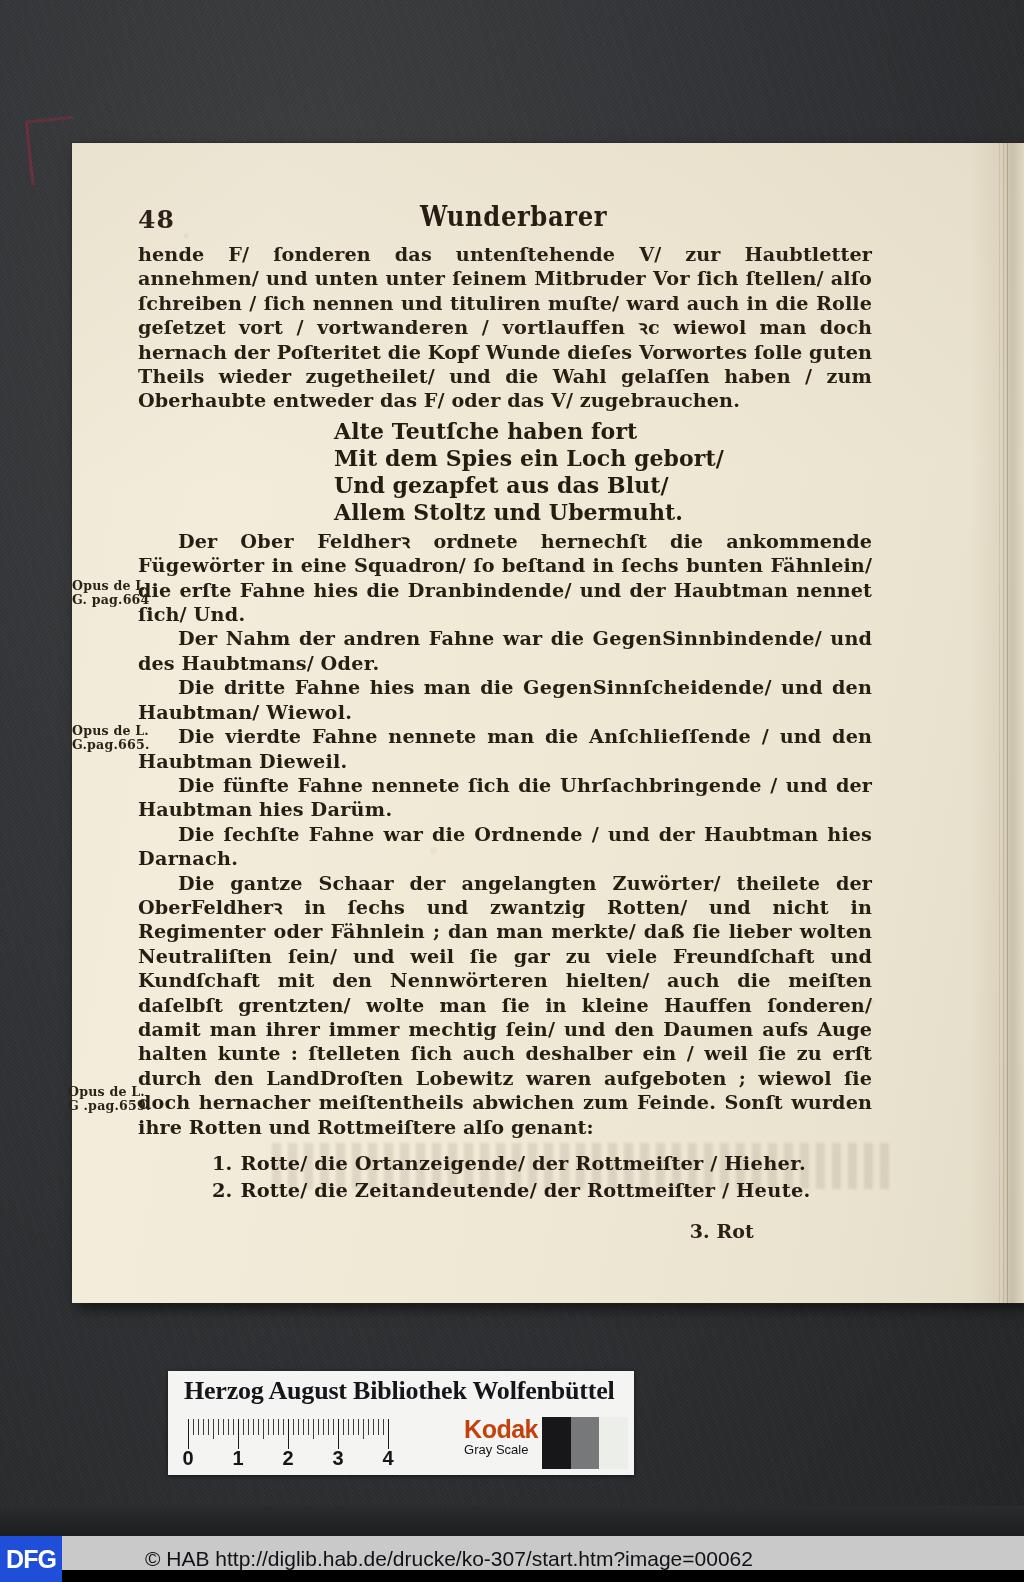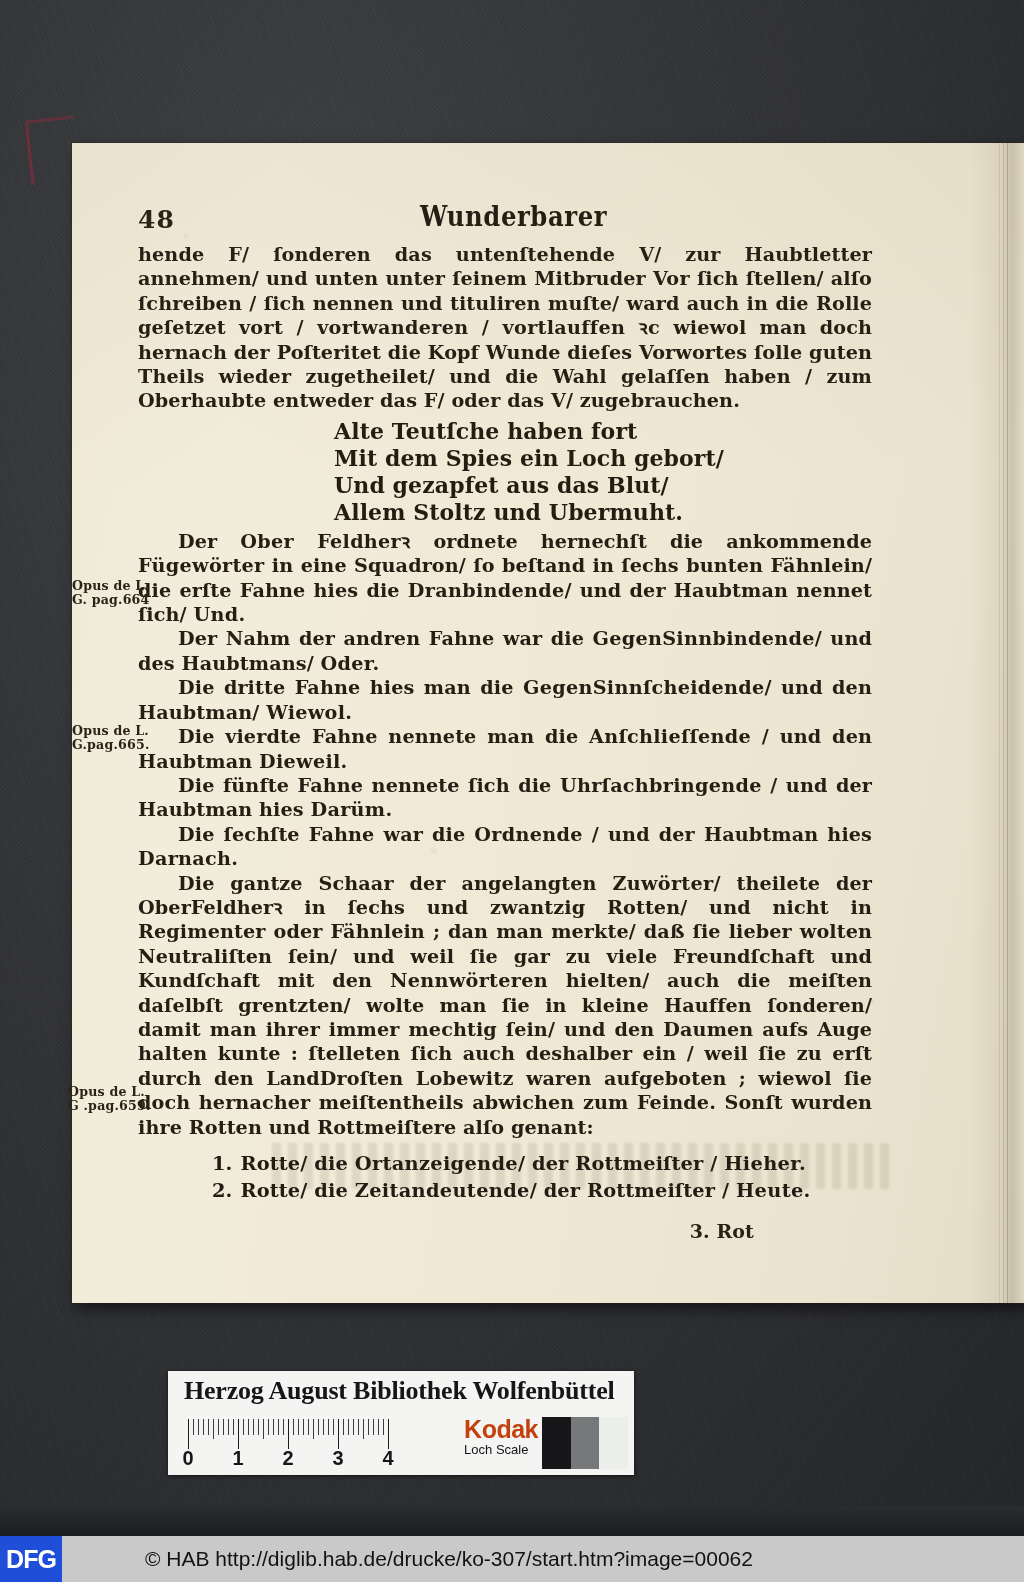--- a/index.html
+++ b/index.html
@@ -245,21 +245,21 @@
     position:absolute; right:6px; top:46px;
     width:86px; height:52px;
     display:flex;
   }
   #patches span{ display:block; height:100%; }
 
   
   #footer{
     position:absolute;
     left:0; top:1536px;
-    width:1024px; height:46px;
+    width:1024px; height:34px;
     background:#c9c9c9;
   }
   #dfg{
     position:absolute; left:0; top:0;
     width:62px; height:46px;
     background:#1f4fd8;
     color:#ffffff;
     font-family:"Liberation Sans", sans-serif;
     font-weight:700;
     font-size:25px;
@@ -398,21 +398,21 @@
     <div class="nums">
         <div class="n" style="left: 6px;">0</div>
         <div class="n" style="left: 56px;">1</div>
         <div class="n" style="left: 106px;">2</div>
         <div class="n" style="left: 156px;">3</div>
         <div class="n" style="left: 206px;">4</div>
       </div>
   </div>
   <div id="kodak">
     <div class="k1">Kodak</div>
-    <div class="k2">Loch Scale</div>
+    <div class="k2">Gray Scale</div>
   </div>
   <div id="patches">
       <span style="background: rgb(23, 23, 26); width: 33.3333%;"></span>
       <span style="background: rgb(119, 120, 122); width: 33.3333%;"></span>
       <span style="background: rgb(236, 238, 233); width: 33.3333%;"></span>
     </div>
 </div>
 
 <div id="footer">
   <div id="dfg">DFG</div>

